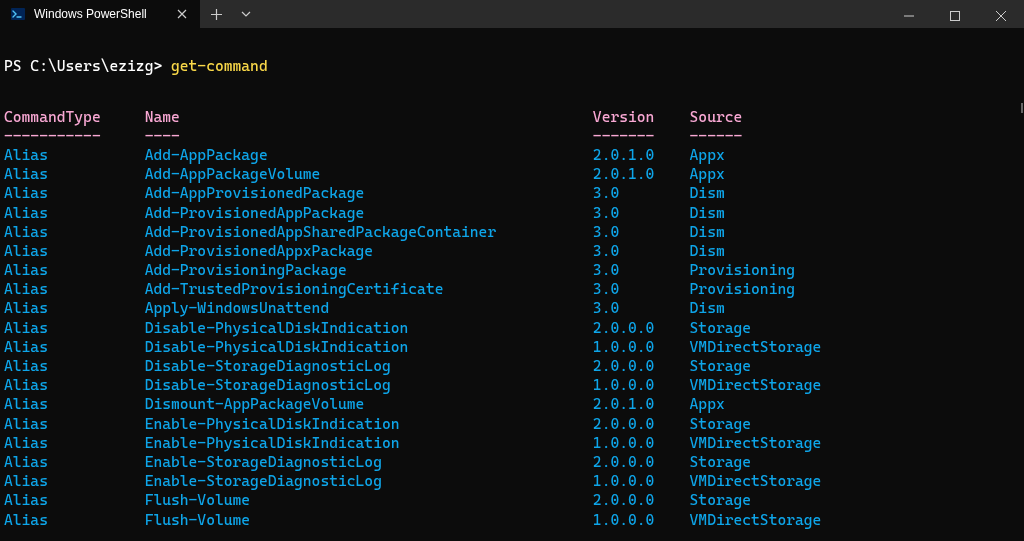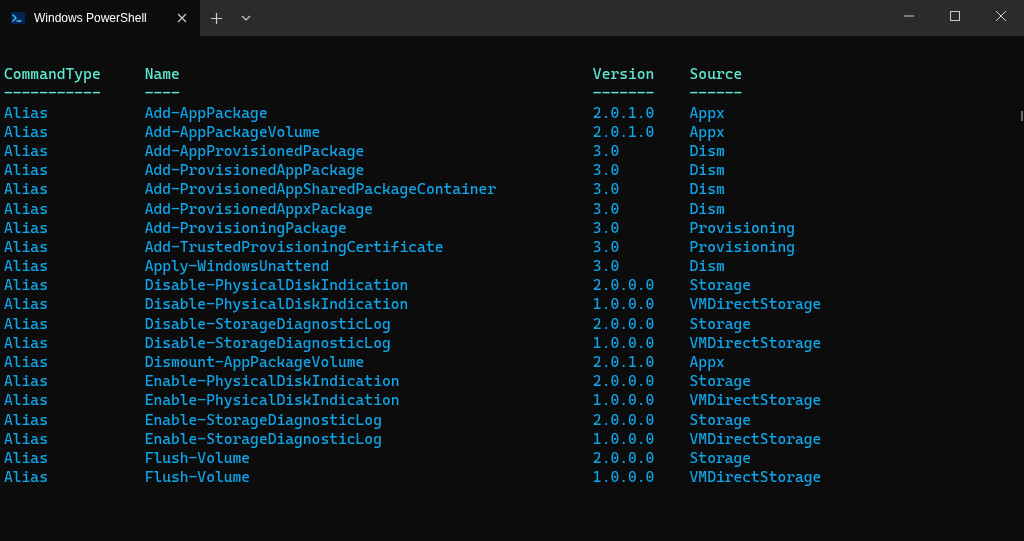--- a/index.html
+++ b/index.html
@@ -10,21 +10,21 @@
     body {
       background: #0c0c0c;
       font-family: Consolas, 'Cascadia Mono', 'Courier New', monospace;
       font-size: 15px;
       color: #cccccc;
       width: 1024px;
       height: 541px;
       overflow: hidden;
     }
     .titlebar {
-      height: 36px;
+      height: 28px;
       background: #2b2b2b;
       display: flex;
       align-items: stretch;
       user-select: none;
     }
     .tab {
       background: #0c0c0c;
       display: flex;
       align-items: center;
       padding: 0 10px;
@@ -99,21 +99,21 @@
     .prompt-line {
       margin-bottom: 12px;
     }
     .prompt-text {
       color: #ffffff;
     }
     .command-text {
       color: #f9d849;
     }
     .headers-line, .sep-line {
-      color: #5eead4;
+      color: #f9a8d4;
     }
     .data-line {
       color: #0ea5e9;
     }
     .scrollbar-track {
       position: absolute;
       right: 1px;
       top: 75px;
       width: 2px;
       height: 10px;
@@ -163,15 +163,16 @@
     </div>
     <div class="win-btn">
       <svg width="10" height="10" viewBox="0 0 10 10">
           <path d="M0 0 L10 10 M10 0 L0 10" stroke="#ccc" stroke-width="1"></path>
         </svg>
     </div>
   </div>
 </div>
 
 <div class="terminal">
+<div class="prompt-line"><span class="prompt-text">PS C:\Users\ezizg&gt; </span><span class="command-text">get-command</span></div>
 <div id="table-output"><div class="headers-line">CommandType     Name                                               Version    Source</div><div class="sep-line">-----------     ----                                               -------    ------</div><div class="data-line">Alias           Add-AppPackage                                     2.0.1.0    Appx</div><div class="data-line">Alias           Add-AppPackageVolume                               2.0.1.0    Appx</div><div class="data-line">Alias           Add-AppProvisionedPackage                          3.0        Dism</div><div class="data-line">Alias           Add-ProvisionedAppPackage                          3.0        Dism</div><div class="data-line">Alias           Add-ProvisionedAppSharedPackageContainer           3.0        Dism</div><div class="data-line">Alias           Add-ProvisionedAppxPackage                         3.0        Dism</div><div class="data-line">Alias           Add-ProvisioningPackage                            3.0        Provisioning</div><div class="data-line">Alias           Add-TrustedProvisioningCertificate                 3.0        Provisioning</div><div class="data-line">Alias           Apply-WindowsUnattend                              3.0        Dism</div><div class="data-line">Alias           Disable-PhysicalDiskIndication                     2.0.0.0    Storage</div><div class="data-line">Alias           Disable-PhysicalDiskIndication                     1.0.0.0    VMDirectStorage</div><div class="data-line">Alias           Disable-StorageDiagnosticLog                       2.0.0.0    Storage</div><div class="data-line">Alias           Disable-StorageDiagnosticLog                       1.0.0.0    VMDirectStorage</div><div class="data-line">Alias           Dismount-AppPackageVolume                          2.0.1.0    Appx</div><div class="data-line">Alias           Enable-PhysicalDiskIndication                      2.0.0.0    Storage</div><div class="data-line">Alias           Enable-PhysicalDiskIndication                      1.0.0.0    VMDirectStorage</div><div class="data-line">Alias           Enable-StorageDiagnosticLog                        2.0.0.0    Storage</div><div class="data-line">Alias           Enable-StorageDiagnosticLog                        1.0.0.0    VMDirectStorage</div><div class="data-line">Alias           Flush-Volume                                       2.0.0.0    Storage</div><div class="data-line">Alias           Flush-Volume                                       1.0.0.0    VMDirectStorage</div></div>
 <div class="scrollbar-track"></div>
 </div>
 
 </body></html>

